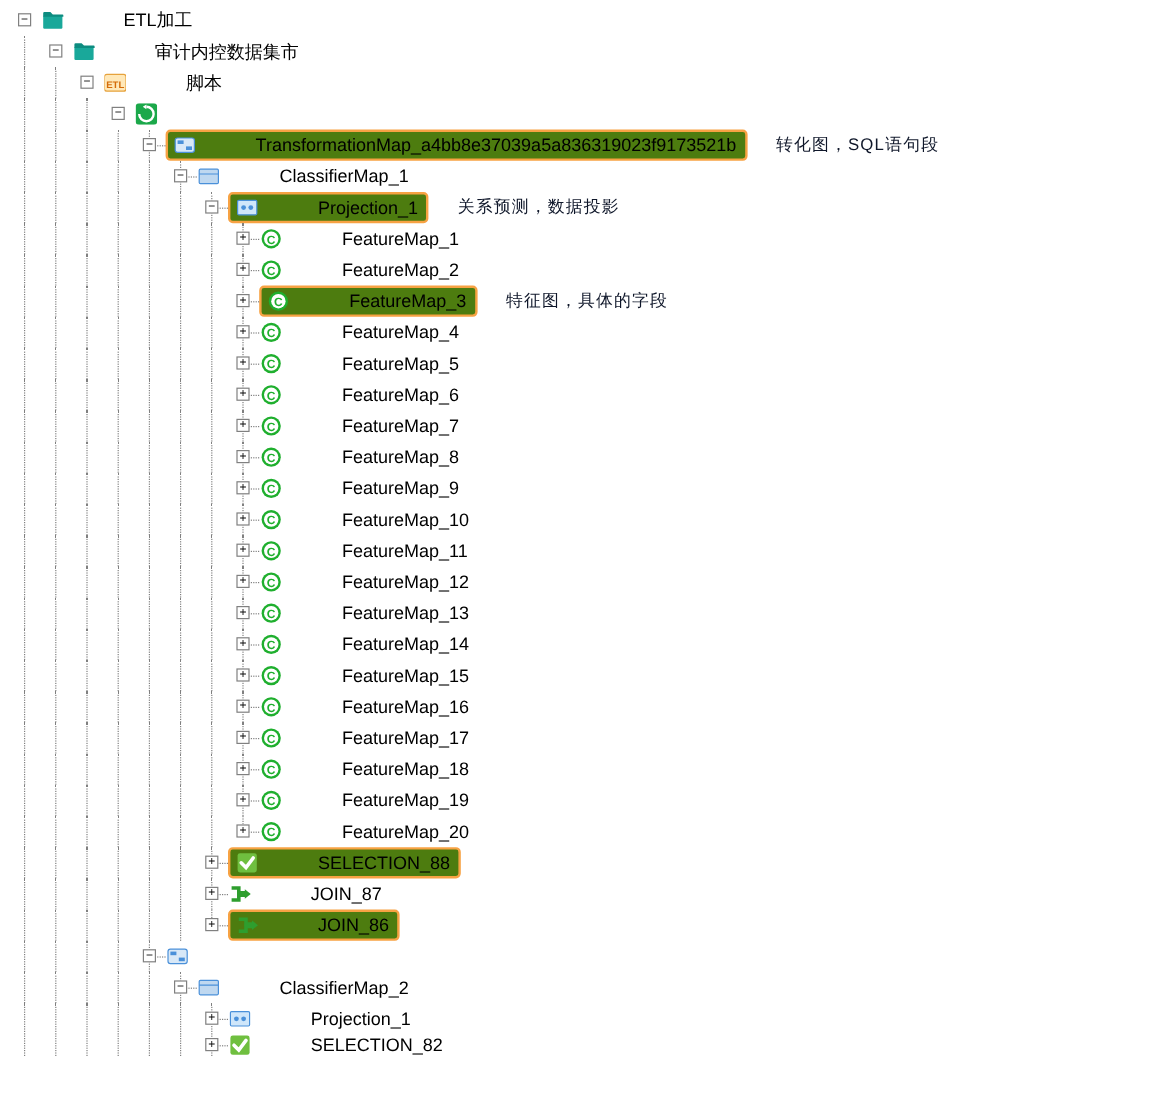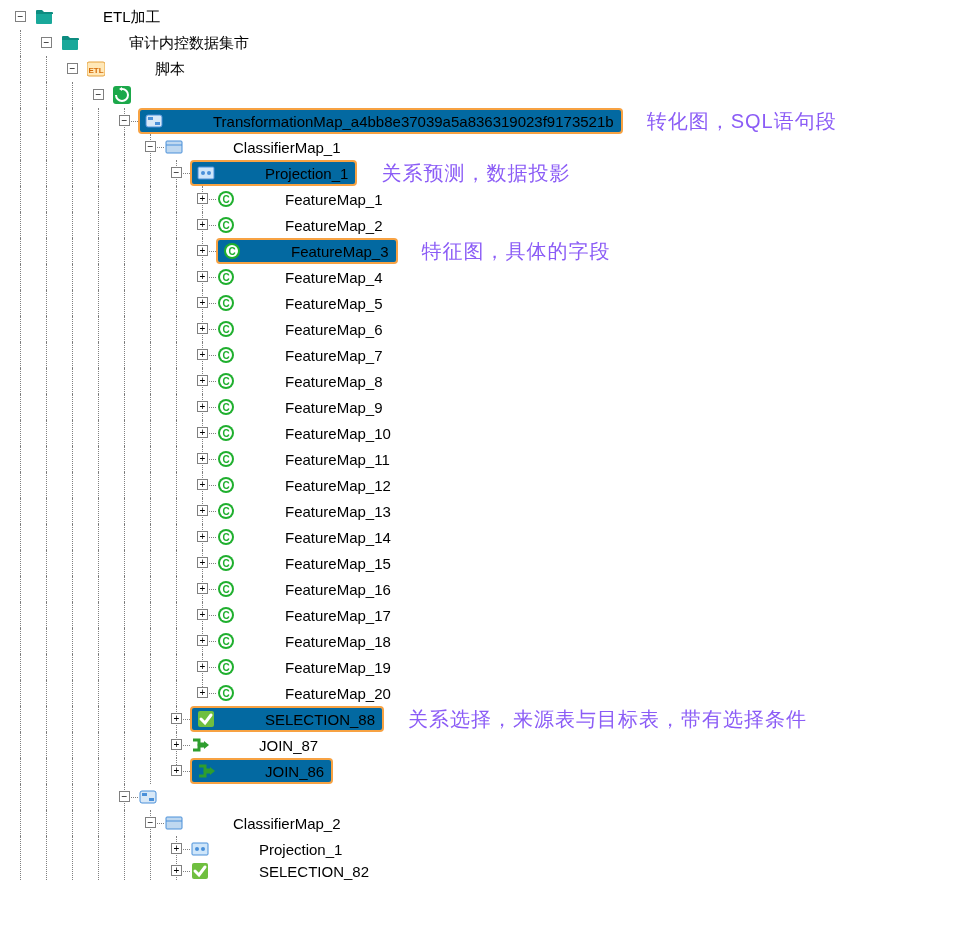--- a/index.html
+++ b/index.html
@@ -71,30 +71,30 @@
     margin-right: 2px;
     flex: 0 0 20px;
   }
   .lbl {
     padding: 1px 3px;
     border-radius: 2px;
     margin-left: 44px;
   }
   .hl {
     border: 2px solid #F7A243;
-    background: #0369a1;
+    background: #4d7c0f;
     border-radius: 4px;
     padding: 0px 4px;
     display: inline-flex;
     align-items: center;
     height: 22px;
   }
   .ann {
-    color: #8b5cf6;
-    font-size: 20px;
+    color: #0f172a;
+    font-size: 14px;
     margin-left: 24px;
     letter-spacing: 1px;
   }
   
   svg { display: block; }
 </style>
 </head>
 <body>
 
 <svg width="0" height="0" style="position:absolute">
@@ -633,21 +633,20 @@
         <span class="exp">+</span>
       </span>
     <span class="hl">
       <span class="ico">
           <svg width="18" height="18">
             <use href="#ic-sel"></use>
           </svg>
         </span>
       <span class="lbl">SELECTION_88</span>
     </span>
-    <span class="ann">关系选择，来源表与目标表，带有选择条件</span>
   </div>
 
   <div class="row">
     <span class="ind line"></span>
       <span class="ind line"></span>
       <span class="ind line"></span>
       <span class="ind line"></span>
       <span class="ind line"></span>
       <span class="ind line"></span>
     <span class="ind line hbranch">

